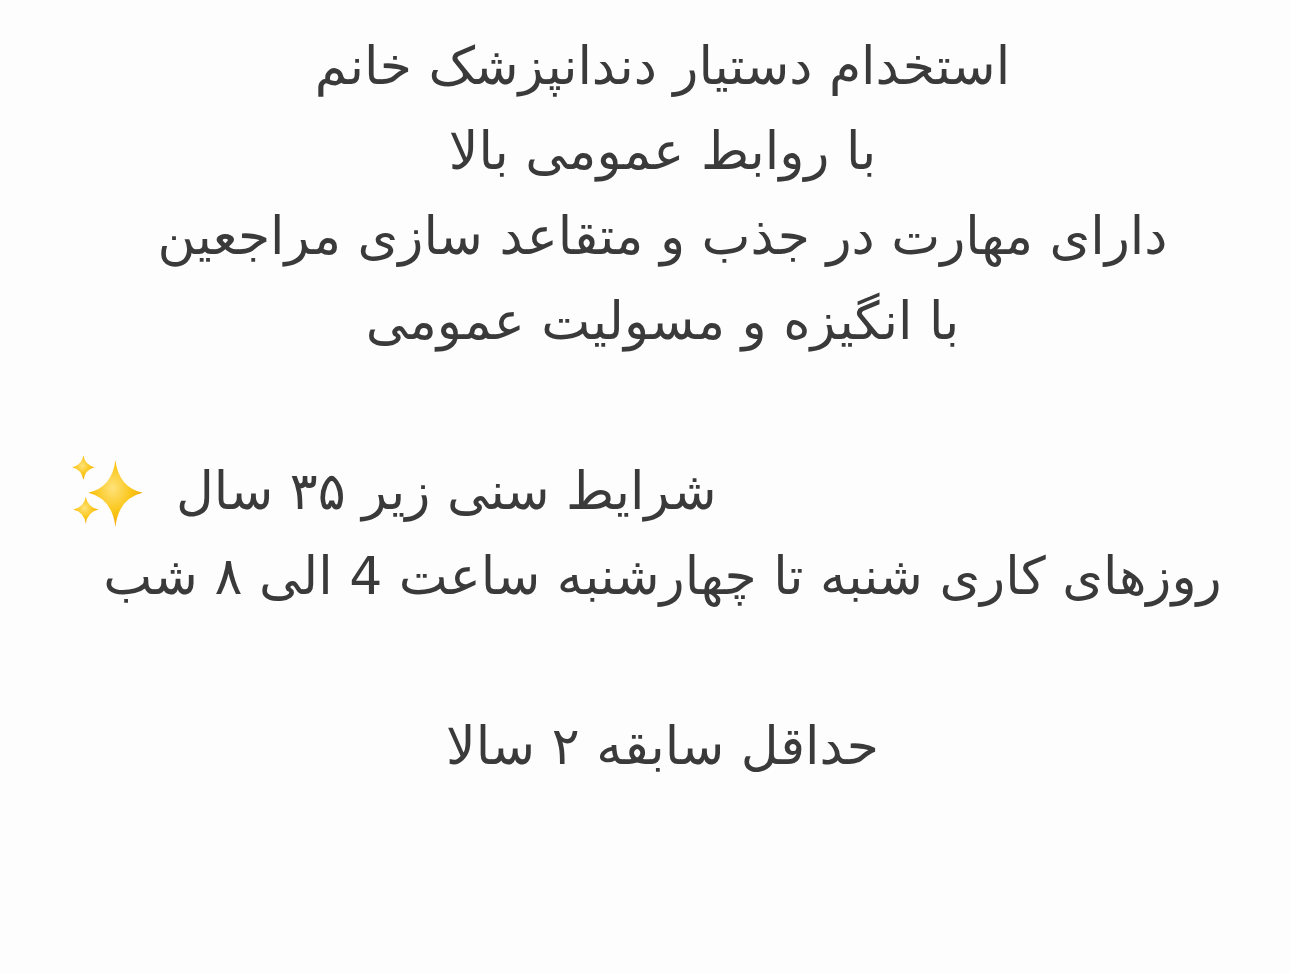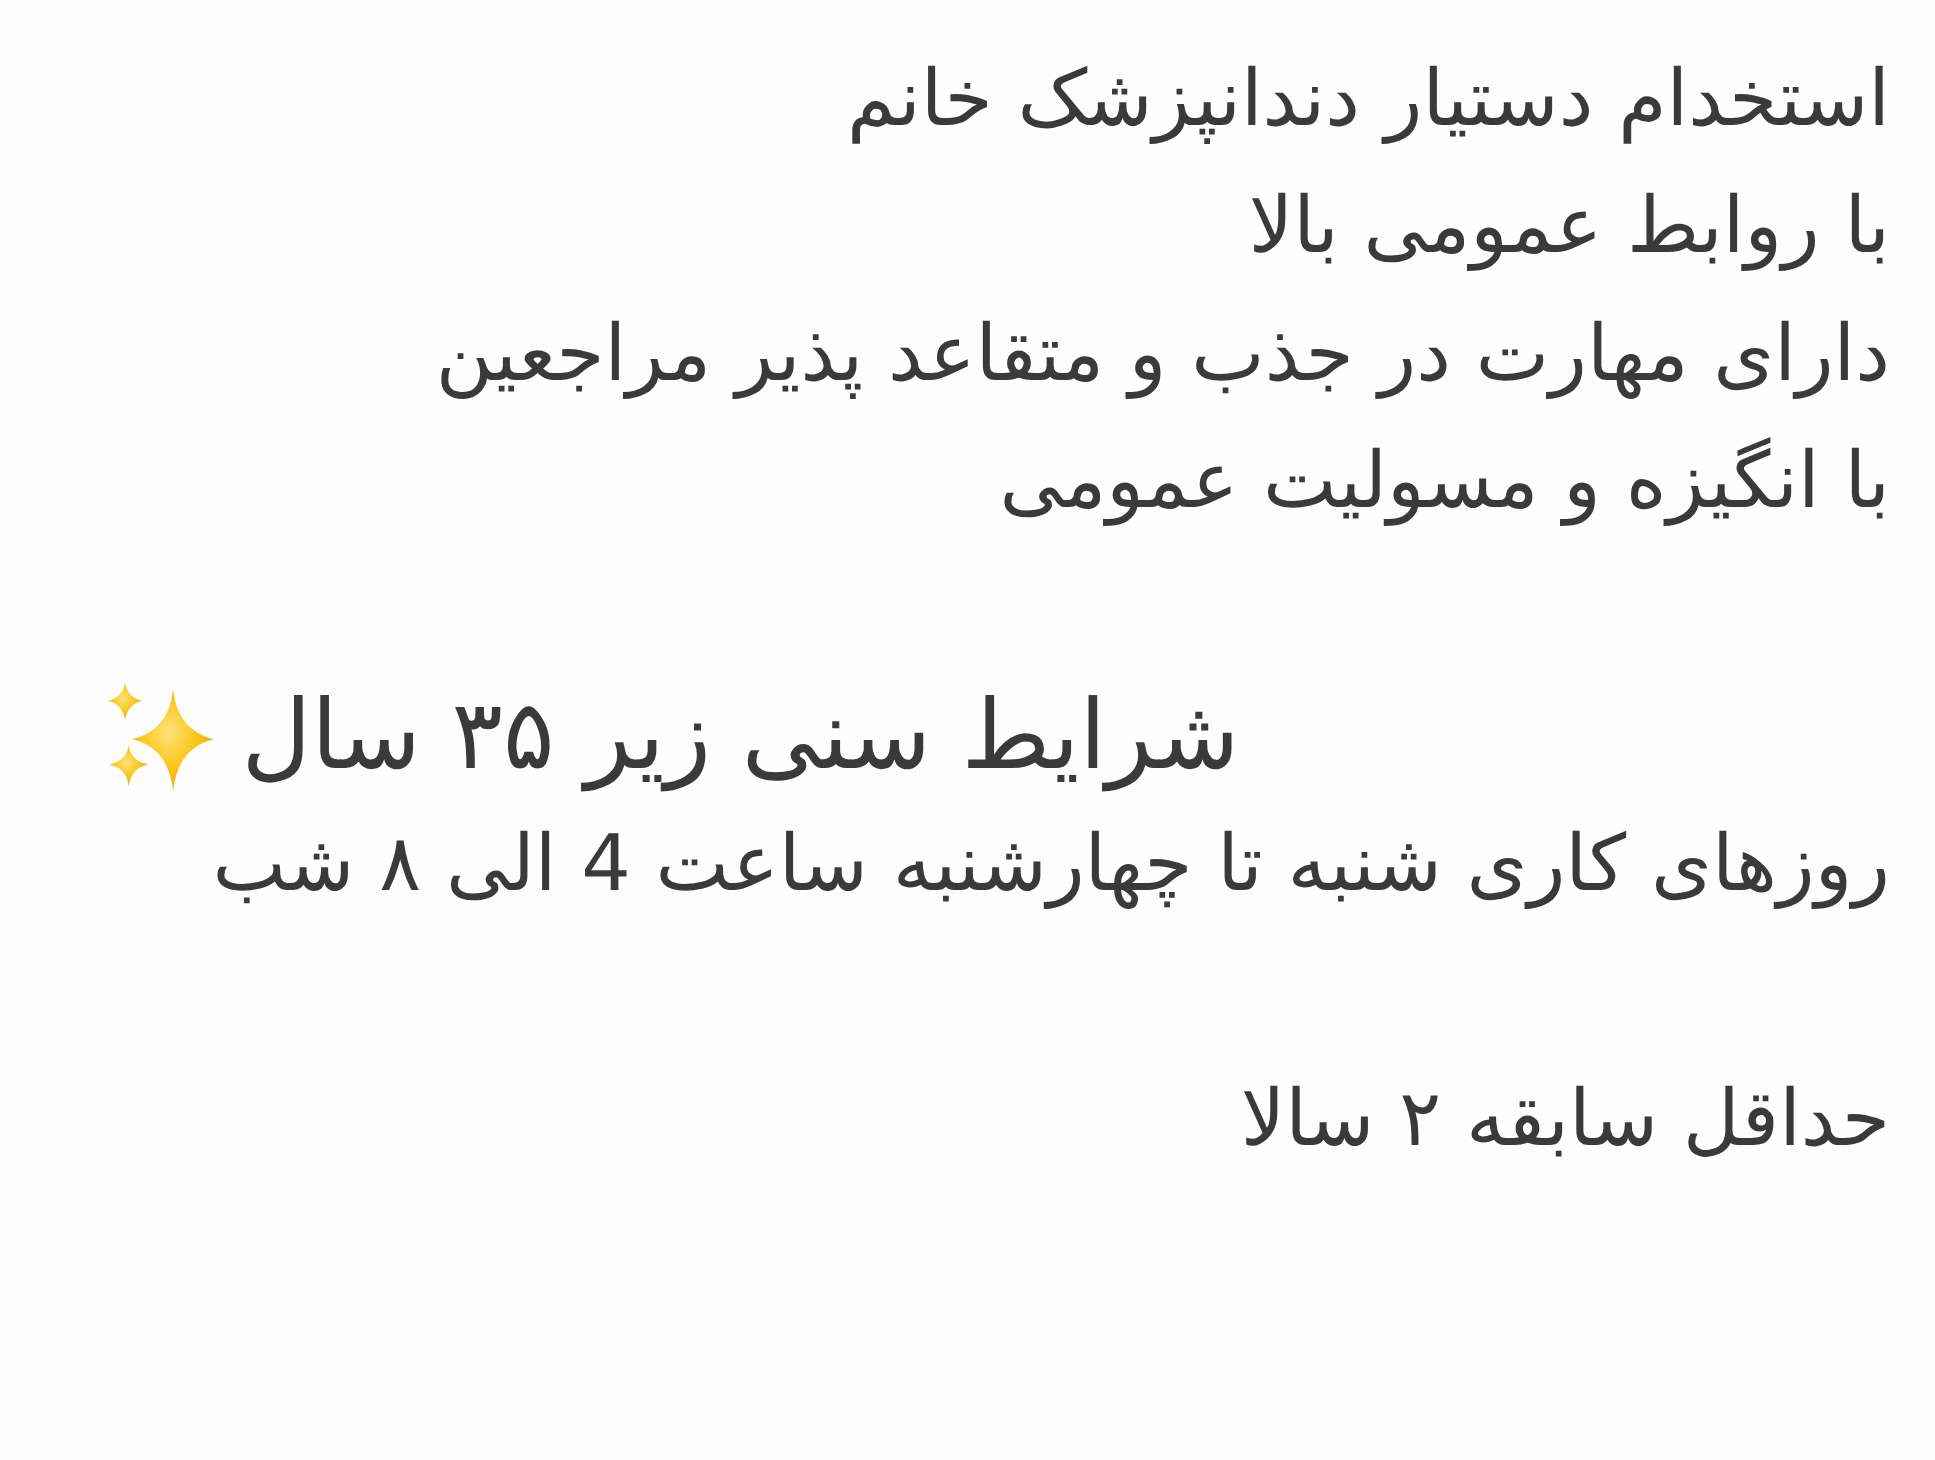--- a/index.html
+++ b/index.html
@@ -16,21 +16,21 @@
     color: #3a3a3a;
   }
   .page {
     box-sizing: border-box;
     width: 1290px;
     height: 973px;
     padding: 24px 30px 0 65px;
   }
   .line {
     direction: rtl;            
-    text-align: right;          
+    text-align: center;          
     unicode-bidi: plaintext;
     font-size: 52px;
     line-height: 85px;
     font-weight: 400;
     white-space: nowrap;
     height: 85px;
   }
   .blank {
     height: 85px;
   }
@@ -39,23 +39,24 @@
     display: flex;
     direction: ltr;
     justify-content: flex-start;
     align-items: center;
     gap: 16px;
     height: 85px;
   }
   .flex-line .txt {
     direction: rtl;
     unicode-bidi: plaintext;
-    font-size: 64px;
+    font-size: 52px;
     line-height: 85px;
     white-space: nowrap;
+    margin-left: 15px;
   }
   .sparkle-wrap {
     width: 80px;
     height: 80px;
     flex: 0 0 auto;
     display: inline-block;
   }
   .sparkle-wrap svg {
     width: 100%;
     height: 100%;
@@ -66,21 +67,21 @@
 <body>
 
 <div class="page">
 
   <div class="line">استخدام دستیار دندانپزشک خانم</div>
 
 
   <div class="line">با روابط عمومی بالا</div>
 
 
-  <div class="line">دارای مهارت در جذب و متقاعد پذیر مراجعین</div>
+  <div class="line">دارای مهارت در جذب و متقاعد سازی مراجعین</div>
 
   <div class="line">با انگیزه و مسولیت عمومی</div>
 
   <div class="blank"></div>
 
   <div class="flex-line">
     <span class="sparkle-wrap">
       <svg viewBox="0 0 100 100" xmlns="http://www.w3.org/2000/svg" aria-hidden="true">
         <defs>
           <radialGradient id="sparkleGrad" cx="45%" cy="42%" r="65%">

